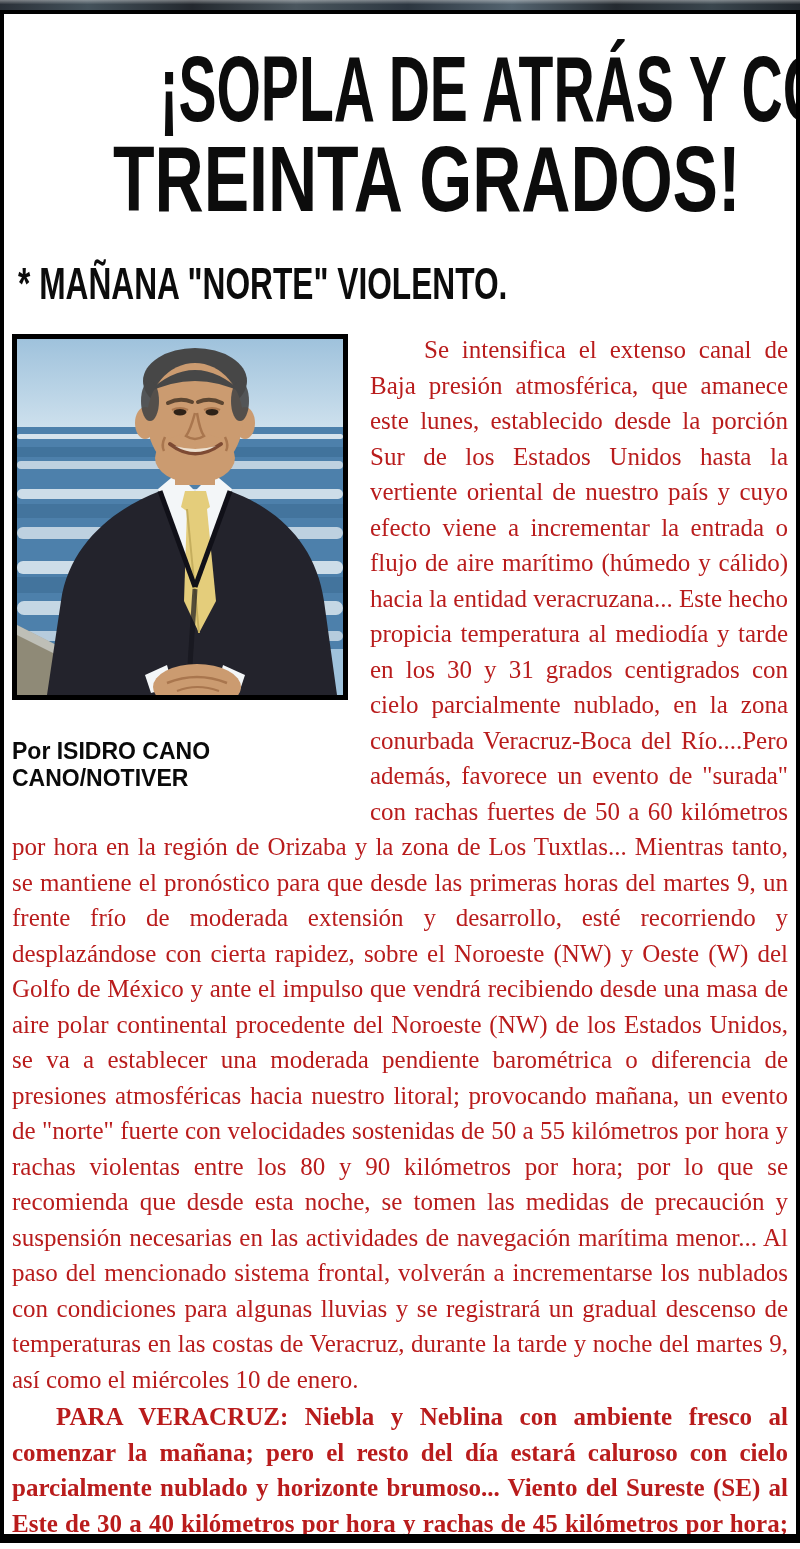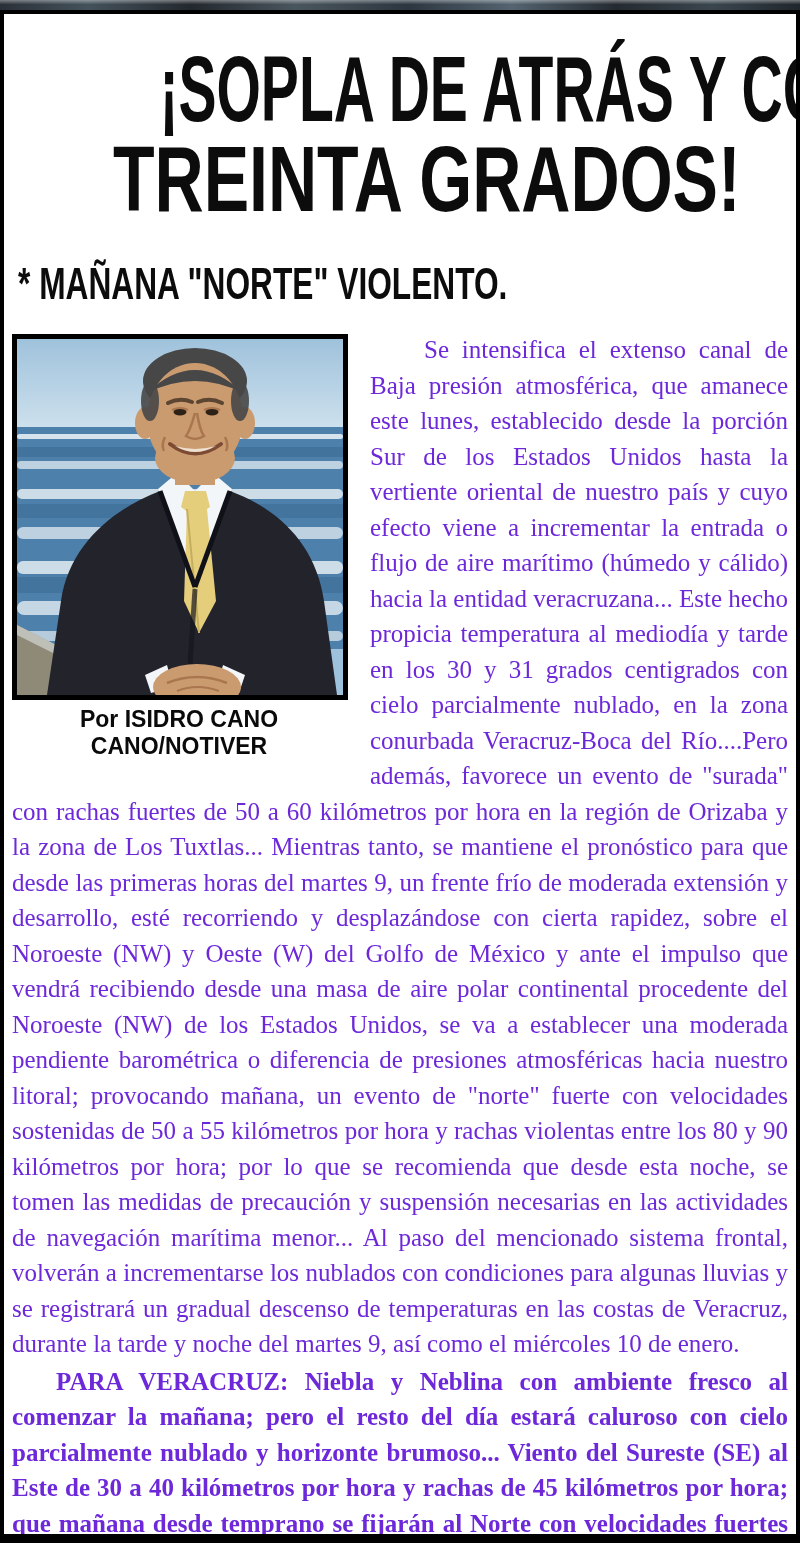--- a/index.html
+++ b/index.html
@@ -64,31 +64,32 @@
     width: 336px; height: 366px;
     border: 5px solid #000;
     background: #9fc2dc;
   }
   .photo-frame svg { display: block; width: 326px; height: 356px; }
   .caption {
     font-family: "Liberation Sans", sans-serif;
     font-weight: bold;
     font-size: 23px;
     line-height: 27px;
-    text-align: center;
+    text-align: left;
     padding: 6px 10px 8px 0;
+    margin-top: 32px;
   }
   .caption span { display: block; }
 
   .para1, .para2 {
     margin: 0;
     font-size: 25px;
     line-height: 35.5px;
     text-align: justify;
-    color: #6d28d9;
+    color: #b91c1c;
   }
   .para1 { text-indent: 54px; padding-top: 2px; }
   .para2 { font-weight: bold; text-indent: 44px; margin-top: 2px; }
 
   
   .sky   { fill: url(#skyg); }
   .sea   { fill: var(--sea, #4d80ab); }
   .seadk { fill: var(--sea_deep, #39678f); }
   .foam  { fill: var(--foam, #eef4f7); }
   .sand  { fill: var(--sand, #8f8a77); }

